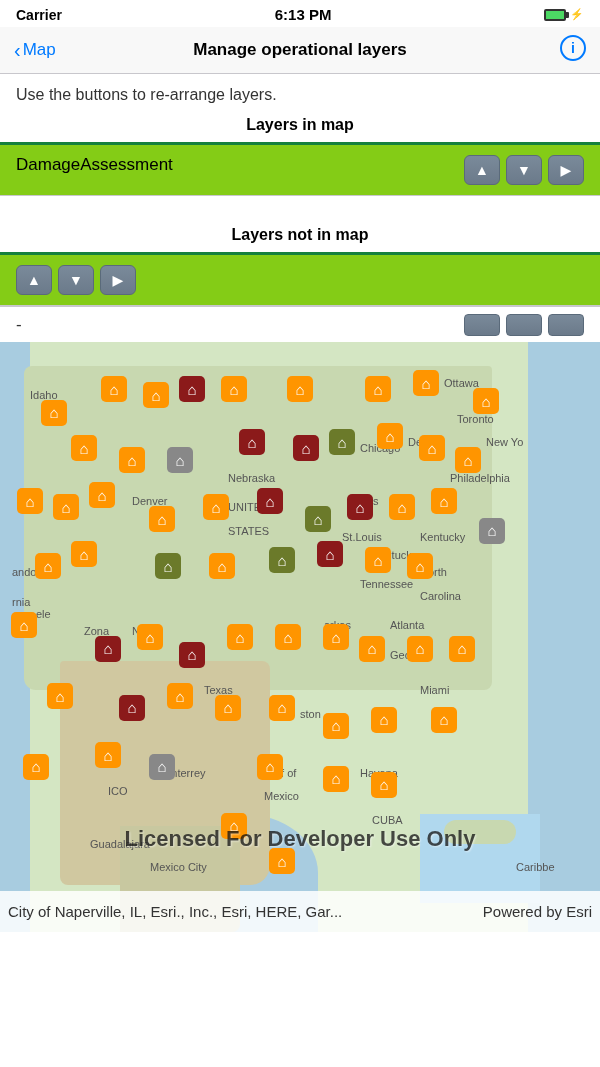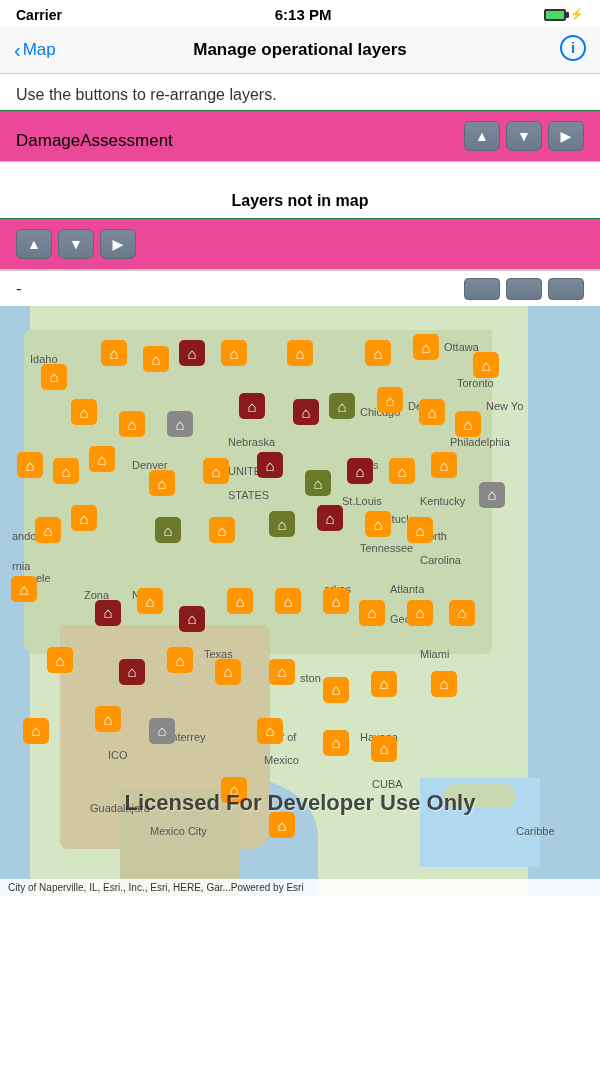--- a/index.html
+++ b/index.html
@@ -106,25 +106,25 @@
     .section-header {
       text-align: center;
       padding: 6px 16px 8px;
       font-size: 16px;
       font-weight: 700;
       color: #000;
     }
 
     .layer-row {
       display: flex;
-      align-items: flex-end;
+      align-items: flex-start;
       padding: 10px 16px;
       border-bottom: 1px solid #c8c7cc;
-      border-top: 1px solid #15803d;
-      background: #ec4899;
+      border-top: 3px solid #15803d;
+      background: #84cc16;
     }
     .layer-name {
       flex: 1;
       font-size: 17px;
       color: #000;
     }
     .layer-buttons {
       display: flex;
       gap: 6px;
     }
@@ -283,25 +283,25 @@
       padding: 0 10px;
     }
 
     
     .attribution-bar {
       position: absolute;
       bottom: 0;
       left: 0;
       right: 0;
       background: rgba(255,255,255,0.85);
-      padding: 3px 8px;
-      font-size: 10px;
+      padding: 12px 8px;
+      font-size: 15px;
       color: #333;
       display: flex;
-      justify-content: flex-start;
+      justify-content: space-between;
     }
 
     
     .layer-row-partial {
       display: flex;
       align-items: center;
       padding: 10px 16px;
       border-top: 1px solid #c8c7cc;
       background: #fff;
       height: 36px;
@@ -347,20 +347,21 @@
       <circle cx="13" cy="13" r="12" fill="none" stroke="#007aff" stroke-width="2"></circle>
       <text x="13" y="18" text-anchor="middle" font-size="14" fill="#007aff" font-weight="bold">i</text>
     </svg>
   </div>
 </div>
 
 <div class="content">
 
   <p class="instruction-text">Use the buttons to re-arrange layers.</p>
 
+  <div class="section-header">Layers in map</div>
 
   <div class="layer-row">
     <span class="layer-name">DamageAssessment</span>
     <div class="layer-buttons">
       <div class="arrow-btn">▲</div>
       <div class="arrow-btn">▼</div>
       <div class="arrow-btn">▶</div>
     </div>
   </div>
 

